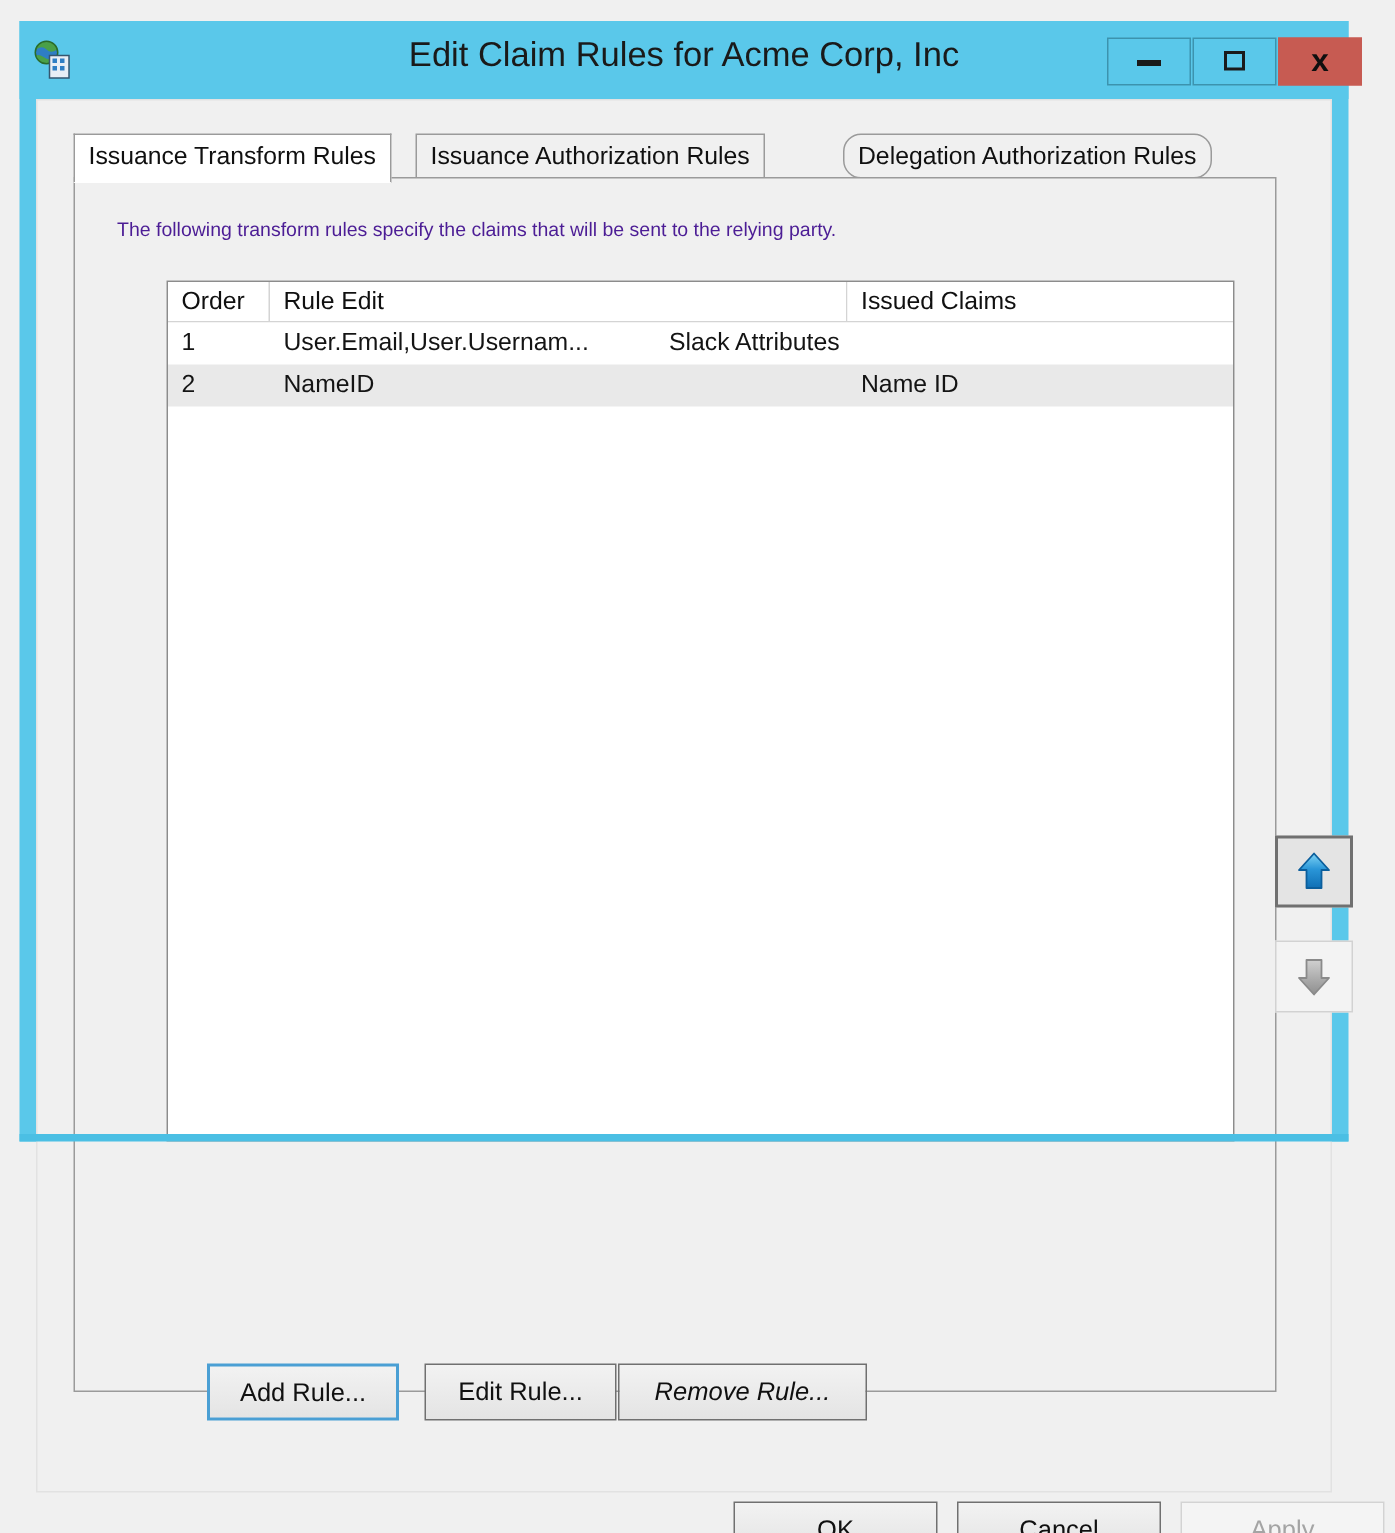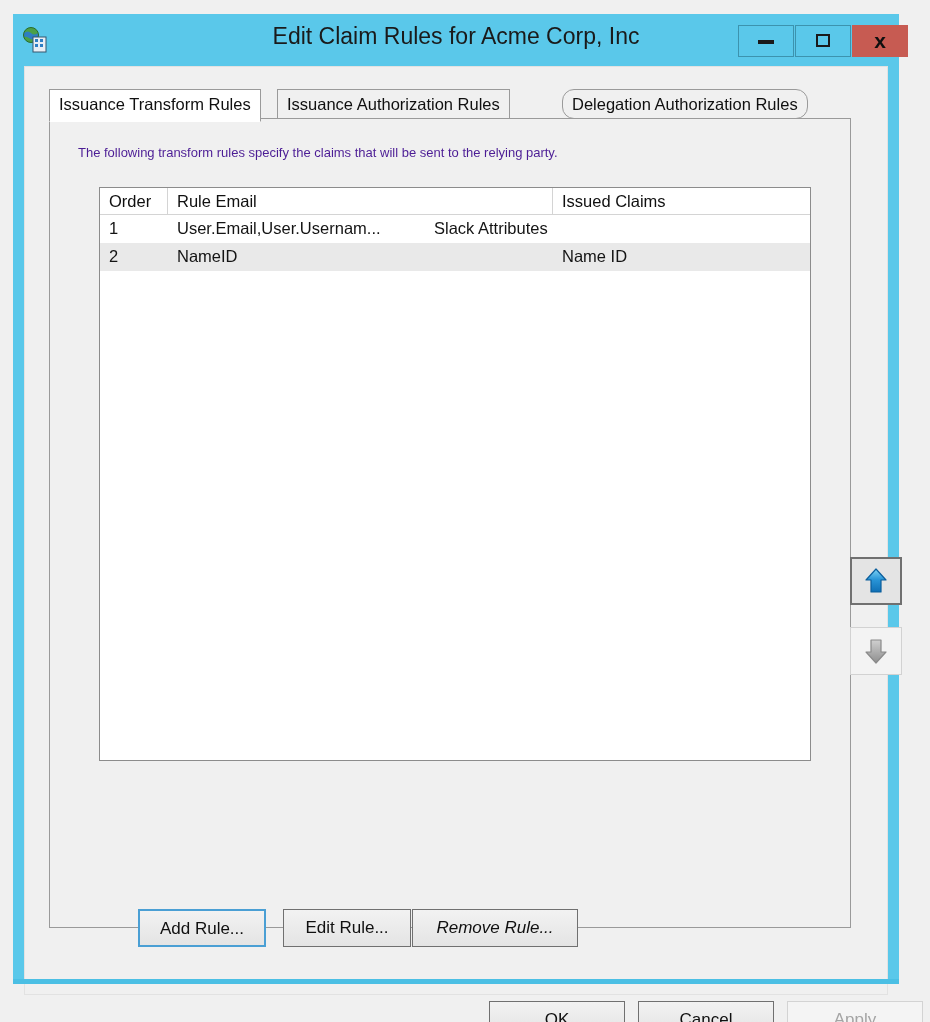--- a/index.html
+++ b/index.html
@@ -15,21 +15,21 @@
     overflow: hidden;
     position: relative;
   }
 
   
   #window-frame {
     position: absolute;
     left: 13px;
     top: 14px;
     width: 886px;
-    height: 970px;
+    height: 747px;
     background: #5ac8ea;
     box-sizing: border-box;
     padding: 0;
   }
   
   #window-frame::after {
     content: "";
     position: absolute;
     left: 0;
     bottom: 0;
@@ -186,21 +186,21 @@
     left: 28px;
     top: 26px;
     font-size: 13px;
     color: #4c1d95;
     white-space: nowrap;
   }
 
   
   #rules-listview {
     position: absolute;
-    left: 49px;
+    left: 61px;
     top: 68px;
     width: 712px;
     height: 574px;
     background: #ffffff;
     border: 1px solid #8c8c8c;
     box-sizing: border-box;
     overflow: hidden;
   }
   #listview-header {
     display: flex;
@@ -378,21 +378,21 @@
       <div id="tab-2" class="tab">Delegation Authorization Rules</div>
     </div>
 
     <div id="tab-body">
 
       <div id="description-text">The following transform rules specify the claims that will be sent to the relying party.</div>
 
       <div id="rules-listview">
         <div id="listview-header">
           <div class="lv-head-cell lv-col-order">Order</div>
-          <div class="lv-head-cell lv-col-name">Rule Email</div>
+          <div class="lv-head-cell lv-col-name">Rule Edit</div>
           <div class="lv-head-cell lv-col-claim">Issued Claims</div>
         </div>
 
         <div class="lv-row">
           <div class="lv-cell lv-col-order">1</div>
           <div class="lv-cell lv-col-claim">User.Email,User.Usernam...</div>
           <div class="lv-cell lv-col-name">Slack Attributes</div>
         </div>
 
         <div class="lv-row selected">

